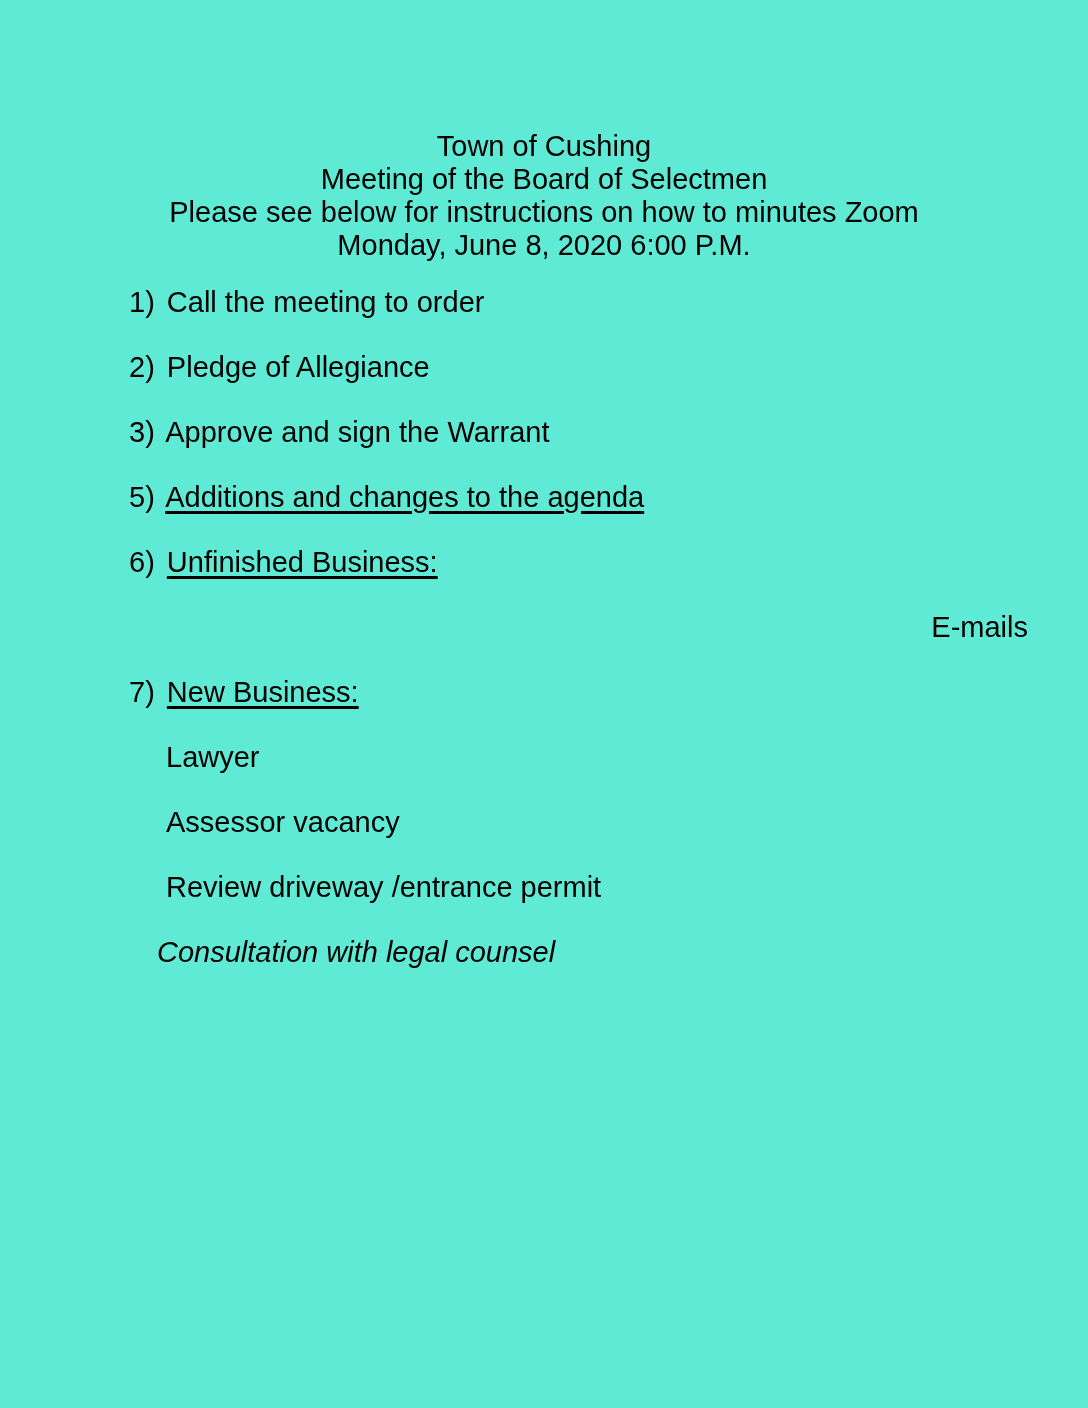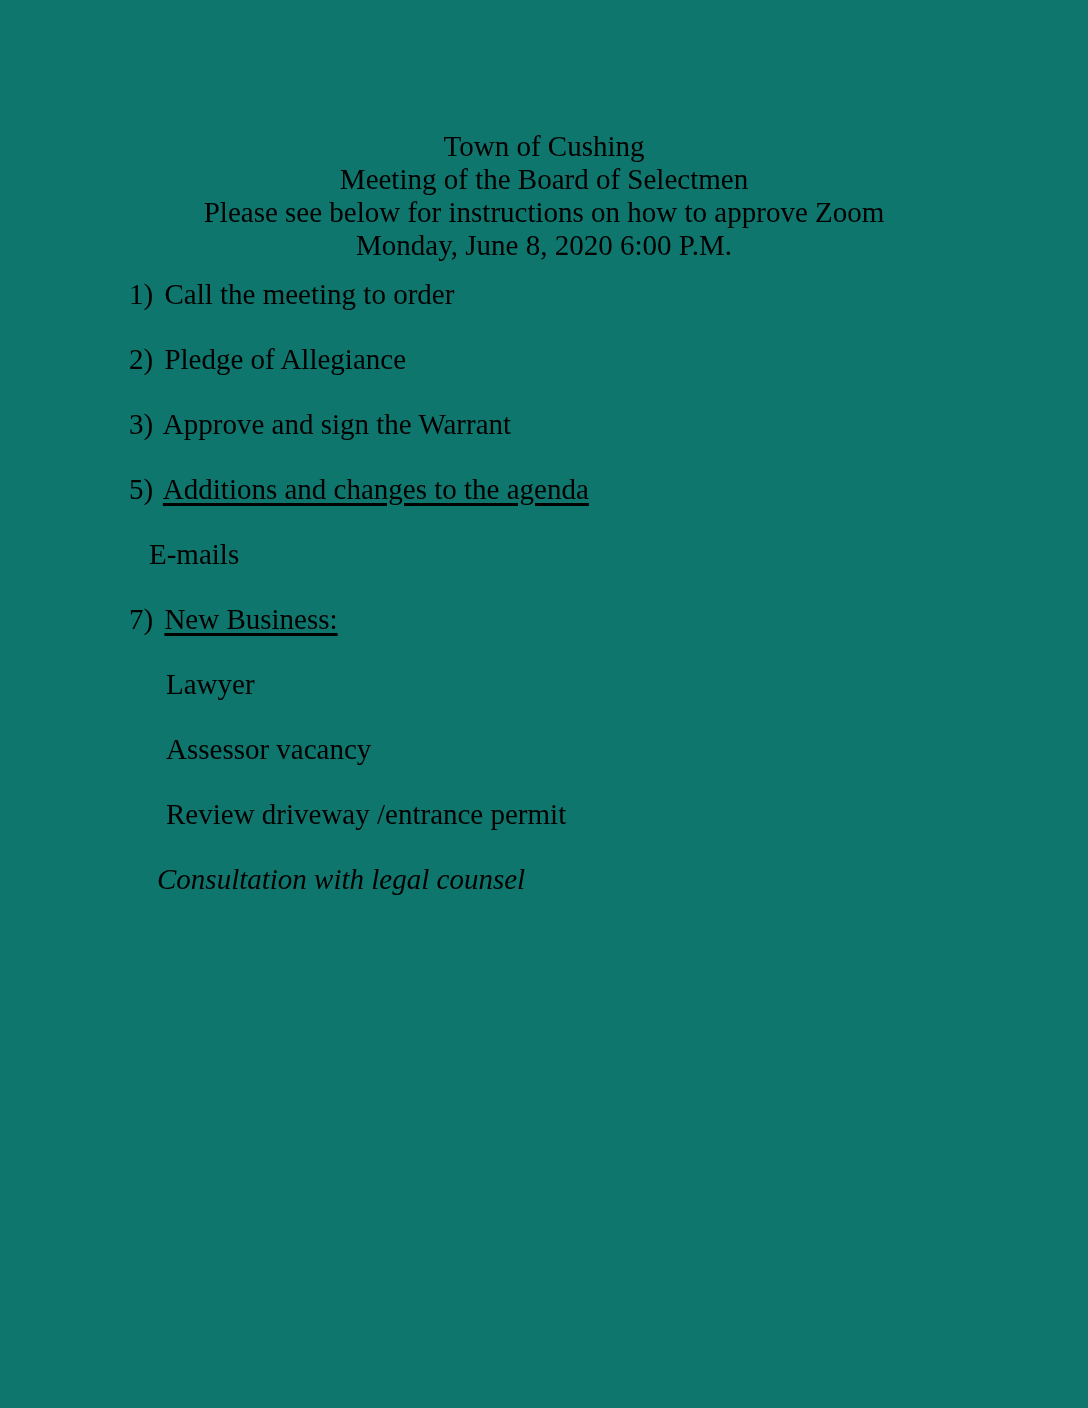--- a/index.html
+++ b/index.html
@@ -5,84 +5,86 @@
   html, body {
     margin: 0;
     padding: 0;
     background: #ffffff;
   }
   .page {
     position: relative;
     width: 1088px;
     height: 1408px;
     margin: 0 auto;
-    background: #0f766e;
+    background: #5eead4;
     color: #000000;
-    font-family: Liberation Serif, serif;
+    font-family: Liberation Sans, sans-serif;
     font-size: 29px;
     line-height: 33px;
     overflow: hidden;
   }
   .doc-header {
     padding-top: 130px;
     text-align: center;
   }
   .agenda {
-    margin-top: 16px;
+    margin-top: 24px;
     margin-left: 129px;
     margin-right: 60px;
   }
   .item {
     margin-bottom: 32px;
     white-space: nowrap;
   }
   .item .num {
     margin-right: 4px;
   }
   .u {
     text-decoration: underline;
     text-decoration-thickness: 2.5px;
     text-underline-offset: 4px;
   }
   .sub1 {
     padding-left: 20px;  
+    text-align: right;
   }
   .sub2 {
     padding-left: 37px;  
   }
   .italic {
     font-style: italic;
   }
   .cont {
     padding-left: 28px;  
   }
 </style>
 </head>
 <body>
 
 <div class="page">
 
   <div class="doc-header">
     <div>Town of Cushing</div>
     <div>Meeting of the Board of Selectmen</div>
-    <div>Please see below for instructions on how to approve Zoom</div>
+    <div>Please see below for instructions on how to minutes Zoom</div>
     <div>Monday, June 8, 2020 6:00 P.M.</div>
   </div>
 
   <div class="agenda">
 
     <div class="item"><span class="num">1)</span> <span>Call the meeting to order</span></div>
 
     <div class="item"><span class="num">2)</span> <span>Pledge of Allegiance</span></div>
 
     <div class="item"><span class="num">3)</span> <span>Approve and sign the Warrant</span></div>
 
 
     <div class="item"><span class="num">5)</span> <span class="u">Additions and changes to the agenda</span></div>
 
+    <div class="item"><span class="num">6)</span> <span class="u">Unfinished Business:</span></div>
 
     <div class="item sub1"><span>E-mails</span></div>
 
     <div class="item"><span class="num">7)</span> <span class="u">New Business:</span></div>
 
     <div class="item sub2"><span>Lawyer</span></div>
 
     <div class="item sub2"><span>Assessor vacancy</span></div>
 
     <div class="item sub2"><span>Review driveway /entrance permit</span></div>

